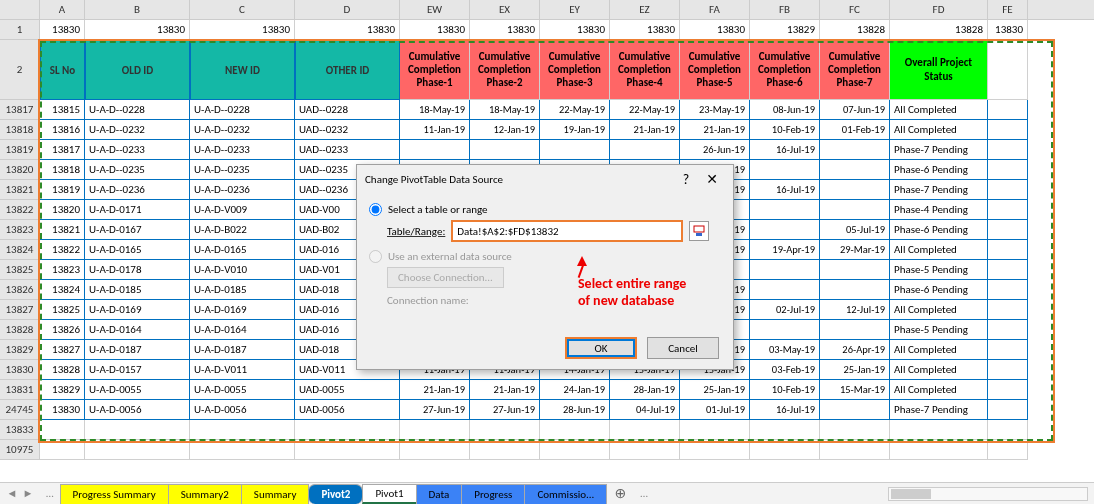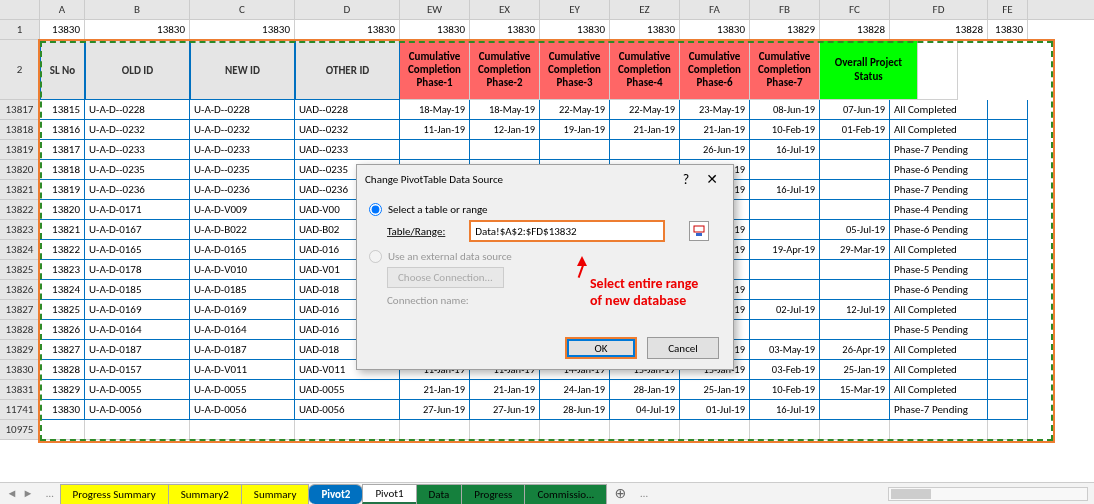--- a/index.html
+++ b/index.html
@@ -21,21 +21,21 @@
 
 .cA { width: 45px; justify-content:flex-end; }
 .cB { width: 105px; }
 .cC { width: 105px; }
 .cD { width: 105px; }
 .cEW,.cEX,.cEY,.cEZ,.cFA,.cFB,.cFC { width: 70px; justify-content:flex-end; }
 .cFD { width: 98px; }
 .cFE { width: 40px; }
 
 
-.hdr-cell { background:#e5e5e5; border:1px solid #0070c0; text-align:center; justify-content:center; font-weight:bold; color:#333;}
+.hdr-cell { background:#14b8a6; border:1px solid #0070c0; text-align:center; justify-content:center; font-weight:bold; color:#333;}
 .hdr-red { background:#ff6666; color:#000; font-weight:bold; text-align:center; justify-content:center; white-space:normal; line-height:1.2;}
 .hdr-green { background:#00ff00; color:#000; font-weight:bold; text-align:center; justify-content:center; white-space:normal; line-height:1.2;}
 
 
 .data .cell { border:1px solid #0070c0; border-top:none; border-left:none; }
 .data .cA,.data .cB,.data .cC,.data .cD { border-bottom:1px solid #0070c0; border-right:1px solid #0070c0;}
 .data .cB,.data .cC,.data .cD,.data .cFD { justify-content:flex-start; }
 .data .cEW,.data .cEX,.data .cEY,.data .cEZ,.data .cFA,.data .cFB,.data .cFC { font-size:10.5px; }
 
 
@@ -44,45 +44,45 @@
 
 
 .dialog { position:absolute; top:164px; left:356px; width:378px; height:206px; background:#f0f0f0; border:1px solid #a0a0a0; box-shadow:3px 3px 8px rgba(0,0,0,.3); }
 .dialog .titlebar { height:28px; display:flex; align-items:center; padding:0 8px; font-size:12px; }
 .dialog .titlebar .title { flex:1; }
 .dialog .titlebar .help,.dialog .titlebar .close { width:26px; text-align:center; cursor:pointer; font-size:14px; }
 .dialog .body { padding:6px 12px; }
 .dialog .body .prompt { margin-bottom:8px; }
 .dialog .radio { display:flex; align-items:center; gap:6px; margin:4px 0; }
 .dialog .radio input { margin:0;}
-.dialog .range-row { display:flex; align-items:center; gap:24px; margin:4px 12px 8px 18px;}
+.dialog .range-row { display:flex; align-items:center; gap:6px; margin:4px 12px 8px 18px;}
 .dialog .range-row label { text-decoration:underline; text-decoration-color:#333;}
 .dialog .range-input { flex:1; border:2px solid #ed7d31; height:22px; padding:0 4px; background:#fff; display:flex; align-items:center;}
 .dialog .range-input input { border:none; outline:none; width:100%; font-size:11px;}
 .dialog .range-btn { width:20px; height:20px; border:1px solid #999; background:#fff; display:flex; align-items:center; justify-content:center;}
 .dialog .disabled { color:#999; }
 .dialog .conn-btn { border:1px solid #ccc; background:#e8e8e8; color:#aaa; padding:3px 10px; margin-left:18px;}
 .dialog .conn-name { margin:6px 0 0 18px; color:#999;}
 .dialog .buttons { position:absolute; bottom:10px; right:14px; display:flex; gap:10px;}
 .dialog .buttons button { width:72px; height:22px; border:1px solid #999; background:#e1e1e1; cursor:pointer;}
 .dialog .buttons .ok { border:2px solid #ed7d31; outline:2px solid #0078d7; outline-offset:-4px;}
 
 
-.annot { position:absolute; top:276px; left:590px; color:#ed0000; font-weight:bold; font-size:14px; line-height:1.2; white-space:pre; }
+.annot { position:absolute; top:276px; left:578px; color:#ed0000; font-weight:bold; font-size:14px; line-height:1.2; white-space:pre; }
 .arrow { position:absolute; top:256px; left:577px; width:0;height:0; border-left:5px solid transparent; border-right:5px solid transparent; border-bottom:10px solid #ed0000;}
 .arrow-stem { position:absolute; top:264px; left:580px; width:2px; height:14px; background:#ed0000; transform:rotate(20deg);}
 
 
 .tabs-bar { position:absolute; bottom:0; left:0; right:0; height:22px; background:#f3f3f3; border-top:1px solid #ccc; display:flex; align-items:center;}
 .tabs-bar .nav { width:40px; display:flex; justify-content:space-around; color:#888; padding:0 4px;}
 .tabs-bar .dots { padding:0 6px; color:#888;}
 .tabs-bar .tab { height:20px; padding:0 12px; display:flex; align-items:center; border:1px solid #aaa; border-bottom:none; margin-right:-1px; background:#fff; cursor:pointer;}
 .tabs-bar .tab.yellow { background:#ffff00;}
 .tabs-bar .tab.blue { background:#0070c0; color:#fff; font-weight:bold;border-radius:7px;}
-.tabs-bar .tab.green { background:#15803d;}
+.tabs-bar .tab.green { background:#3b82f6;}
 .tabs-bar .tab.active { background:#fff; border-bottom:2px solid #217346;}
 .tabs-bar .plus { padding:0 8px; font-size:14px; color:#666; cursor:pointer;}
 .tabs-bar .spacer { flex:1;}
 .tabs-bar .scroll { width:200px; height:14px; border:1px solid #ccc; background:#f8f8f8; margin-right:6px; position:relative;}
 .tabs-bar .scroll .thumb { position:absolute; left:2px; top:1px; width:40px; height:10px; background:#cdcdcd;}
 </style>
 </head>
 <body>
 
 <div class="col-headers">
@@ -124,20 +124,21 @@
     <div class="row tall">
       <div class="rh">2</div>
       <div class="cell cA hdr-cell">SL No</div>
       <div class="cell cB hdr-cell">OLD ID</div>
       <div class="cell cC hdr-cell">NEW ID</div>
       <div class="cell cD hdr-cell">OTHER ID</div>
       <div class="cell cEW hdr-red">Cumulative Completion Phase-1</div>
       <div class="cell cEX hdr-red">Cumulative Completion Phase-2</div>
       <div class="cell cEY hdr-red">Cumulative Completion Phase-3</div>
       <div class="cell cEZ hdr-red">Cumulative Completion Phase-4</div>
+      <div class="cell cFA hdr-red">Cumulative Completion Phase-5</div>
       <div class="cell cFB hdr-red">Cumulative Completion Phase-6</div>
       <div class="cell cFC hdr-red">Cumulative Completion Phase-7</div>
       <div class="cell cFD hdr-green">Overall Project Status</div>
       <div class="cell cFE "></div>
     </div>
     <div class="row data">
       <div class="rh">13817</div>
       <div class="cell cA">13815</div>
       <div class="cell cB">U-A-D--0228</div>
       <div class="cell cC">U-A-D--0228</div>
@@ -370,33 +371,49 @@
       <div class="cell cEX">21-Jan-19</div>
       <div class="cell cEY">24-Jan-19</div>
       <div class="cell cEZ">28-Jan-19</div>
       <div class="cell cFA">25-Jan-19</div>
       <div class="cell cFB">10-Feb-19</div>
       <div class="cell cFC">15-Mar-19</div>
       <div class="cell cFD">All Completed</div>
       <div class="cell cFE"></div>
     </div>
     <div class="row data">
-      <div class="rh">11741</div>
+      <div class="rh">24745</div>
       <div class="cell cA">13830</div>
       <div class="cell cB">U-A-D-0056</div>
       <div class="cell cC">U-A-D-0056</div>
       <div class="cell cD">UAD-0056</div>
       <div class="cell cEW">27-Jun-19</div>
       <div class="cell cEX">27-Jun-19</div>
       <div class="cell cEY">28-Jun-19</div>
       <div class="cell cEZ">04-Jul-19</div>
       <div class="cell cFA">01-Jul-19</div>
       <div class="cell cFB">16-Jul-19</div>
       <div class="cell cFC"></div>
       <div class="cell cFD">Phase-7 Pending</div>
+      <div class="cell cFE"></div>
+    </div>
+    <div class="row">
+      <div class="rh">13833</div>
+      <div class="cell cA"></div>
+      <div class="cell cB"></div>
+      <div class="cell cC"></div>
+      <div class="cell cD"></div>
+      <div class="cell cEW"></div>
+      <div class="cell cEX"></div>
+      <div class="cell cEY"></div>
+      <div class="cell cEZ"></div>
+      <div class="cell cFA"></div>
+      <div class="cell cFB"></div>
+      <div class="cell cFC"></div>
+      <div class="cell cFD"></div>
       <div class="cell cFE"></div>
     </div>
     <div class="row">
       <div class="rh">10975</div>
       <div class="cell cA"></div>
       <div class="cell cB"></div>
       <div class="cell cC"></div>
       <div class="cell cD"></div>
       <div class="cell cEW"></div>
       <div class="cell cEX"></div>

